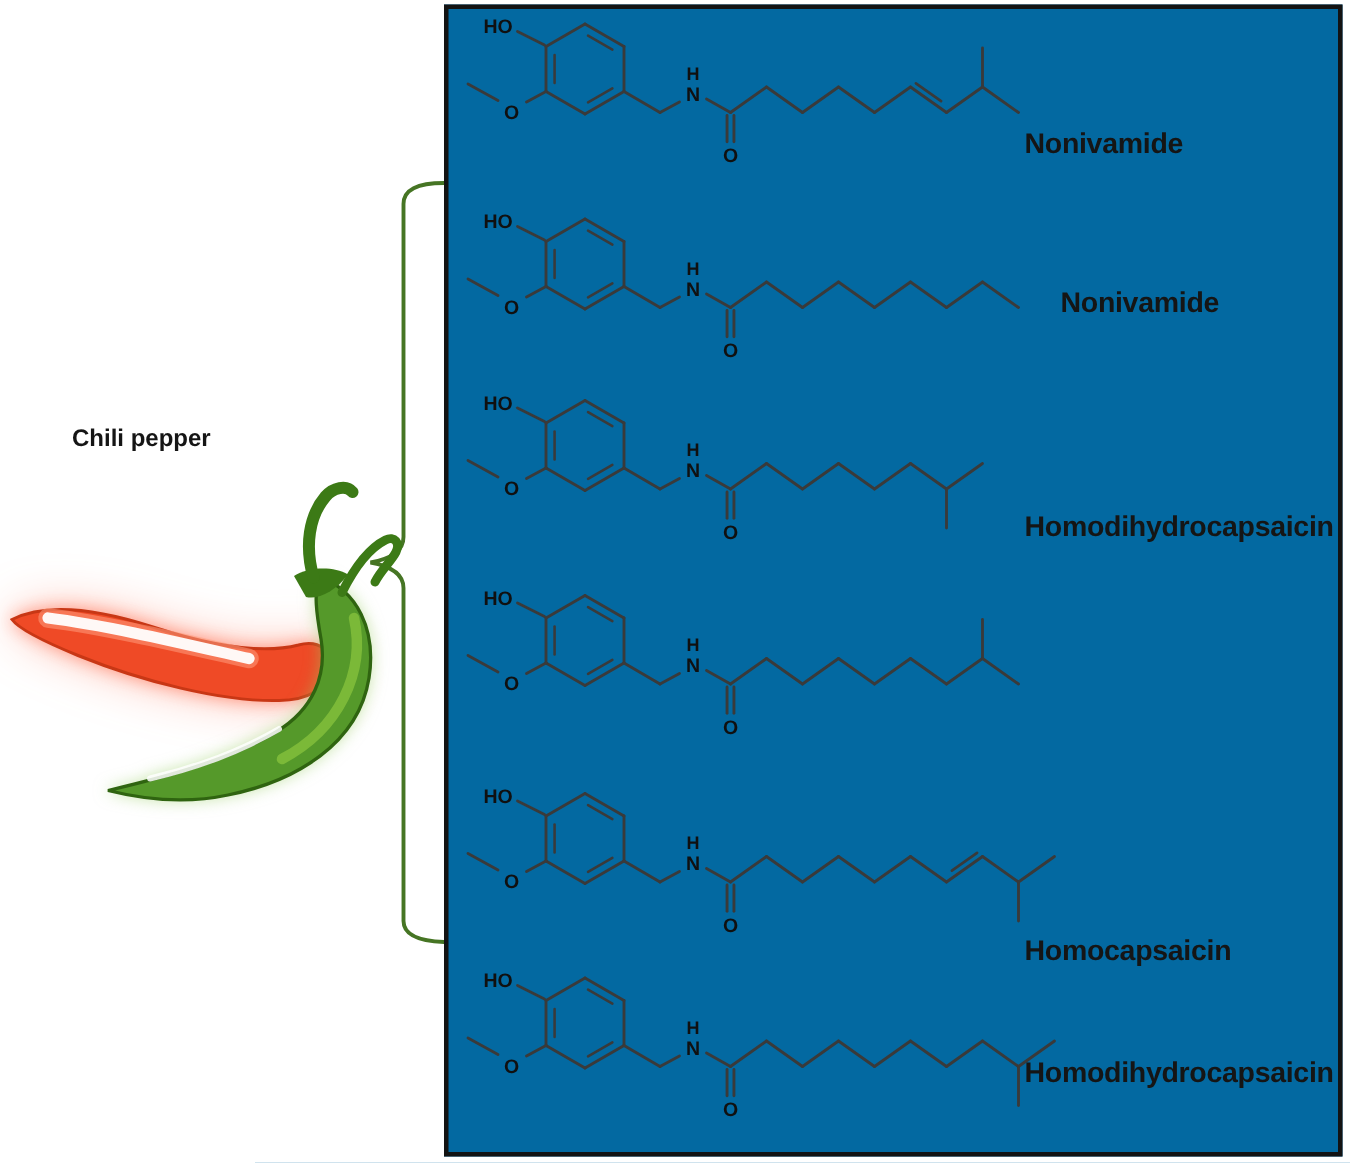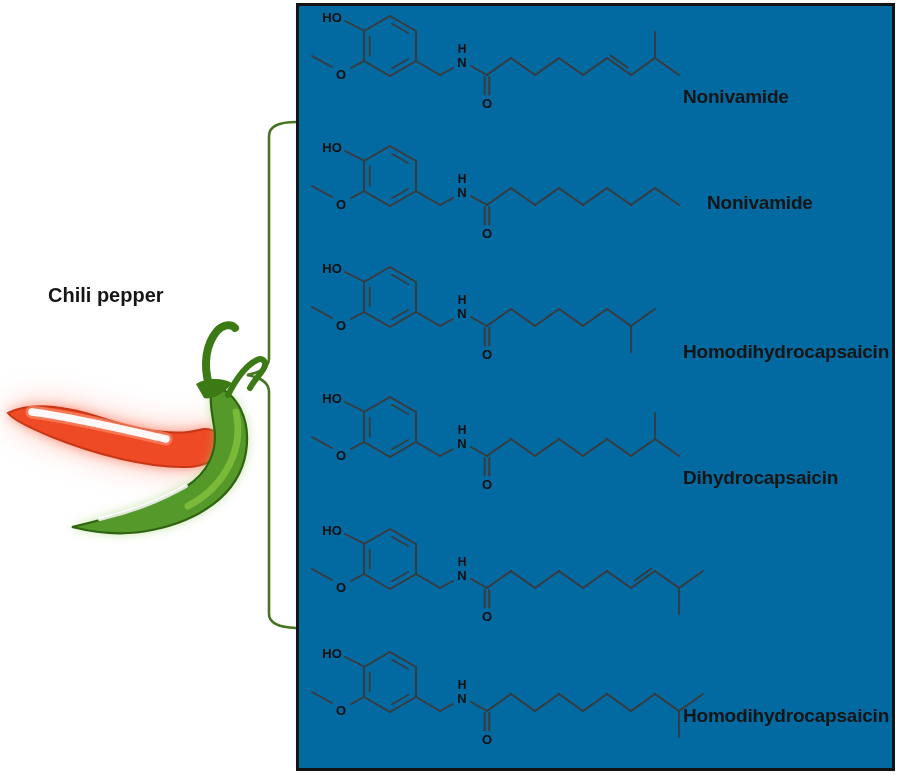--- a/index.html
+++ b/index.html
@@ -1,18 +1,18 @@
 <!DOCTYPE html>
 <html style="--pepper-red: #ef4a26; --pepper-red-outline: #c83715; --pepper-green: #55992a; --pepper-green-outline: #2f6410; --green-highlight: #8cc63f; --stem: #3c7a16; --label: #151515; --box-border: #131313;"><head>
 <meta charset="utf-8">
 <style>
   html,body{margin:0;padding:0;background:#fff;}
   .stage{position:relative;width:900px;height:775px;background:#fff;overflow:hidden;
          font-family:"Liberation Sans",sans-serif;}
-  .chili-label{position:absolute;left:48px;top:284px;font-size:20px;font-weight:bold;
+  .chili-label{position:absolute;left:48px;top:284px;font-size:16px;font-weight:bold;
                color:var(--label,#151515);}
   .peppers{position:absolute;left:0;top:300px;z-index:2;}
   .bracket{position:absolute;left:233px;top:110px;z-index:1;}
   .molecule-box{position:absolute;left:296px;top:3px;width:593px;height:762px;
                 border:3px solid var(--box-border,#131313);background:#0369a1;z-index:3;}
   .structure{position:absolute;left:0;}
   .mol-label{position:absolute;left:384px;font-size:19px;font-weight:bold;
              color:var(--label,#151515);letter-spacing:-0.2px;white-space:nowrap;}
   
   .red-grp{filter:drop-shadow(0 0 6px rgba(255,82,48,.55)) drop-shadow(0 0 16px rgba(255,99,66,.35));}
@@ -185,21 +185,20 @@
         <line x1="188" y1="69" x2="212" y2="52" stroke="#3a3a3a" stroke-width="1.9" stroke-linecap="round"></line>
         <line x1="212" y1="52" x2="236" y2="69" stroke="#3a3a3a" stroke-width="1.9" stroke-linecap="round"></line>
         <line x1="236" y1="69" x2="260" y2="52" stroke="#3a3a3a" stroke-width="1.9" stroke-linecap="round"></line>
         <line x1="260" y1="52" x2="284" y2="69" stroke="#3a3a3a" stroke-width="1.9" stroke-linecap="round"></line>
         <line x1="284" y1="69" x2="308" y2="52" stroke="#3a3a3a" stroke-width="1.9" stroke-linecap="round"></line>
         <line x1="308" y1="52" x2="332" y2="69" stroke="#3a3a3a" stroke-width="1.9" stroke-linecap="round"></line>
         <line x1="332" y1="69" x2="356" y2="52" stroke="#3a3a3a" stroke-width="1.9" stroke-linecap="round"></line>
         <line x1="356" y1="52" x2="356" y2="26" stroke="#3a3a3a" stroke-width="1.9" stroke-linecap="round"></line>
         <line x1="356" y1="52" x2="380" y2="69" stroke="#3a3a3a" stroke-width="1.9" stroke-linecap="round"></line>
       </svg>
-      <div class="mol-label" style="top: 461px;">Dihydrocapsaicin</div>
       <svg class="structure" viewBox="0 0 593 118" width="593" height="118" style="top: 513px;">
         <line x1="91" y1="10" x2="117" y2="25" stroke="#3a3a3a" stroke-width="1.9" stroke-linecap="round"></line>
         <line x1="117" y1="25" x2="117" y2="55" stroke="#3a3a3a" stroke-width="1.9" stroke-linecap="round"></line>
         <line x1="117" y1="55" x2="91" y2="70" stroke="#3a3a3a" stroke-width="1.9" stroke-linecap="round"></line>
         <line x1="91" y1="70" x2="65" y2="55" stroke="#3a3a3a" stroke-width="1.9" stroke-linecap="round"></line>
         <line x1="65" y1="55" x2="65" y2="25" stroke="#3a3a3a" stroke-width="1.9" stroke-linecap="round"></line>
         <line x1="65" y1="25" x2="91" y2="10" stroke="#3a3a3a" stroke-width="1.9" stroke-linecap="round"></line>
         <line x1="93.028" y1="17.770000000000003" x2="109.252" y2="27.130000000000003" stroke="#3a3a3a" stroke-width="1.7" stroke-linecap="round"></line>
         <line x1="109.252" y1="52.870000000000005" x2="93.028" y2="62.23" stroke="#3a3a3a" stroke-width="1.7" stroke-linecap="round"></line>
         <line x1="70.72" y1="49.36" x2="70.72" y2="30.64" stroke="#3a3a3a" stroke-width="1.7" stroke-linecap="round"></line>
@@ -221,20 +220,21 @@
         <line x1="236" y1="69" x2="260" y2="52" stroke="#3a3a3a" stroke-width="1.9" stroke-linecap="round"></line>
         <line x1="260" y1="52" x2="284" y2="69" stroke="#3a3a3a" stroke-width="1.9" stroke-linecap="round"></line>
         <line x1="284" y1="69" x2="308" y2="52" stroke="#3a3a3a" stroke-width="1.9" stroke-linecap="round"></line>
         <line x1="308" y1="52" x2="332" y2="69" stroke="#3a3a3a" stroke-width="1.9" stroke-linecap="round"></line>
         <line x1="332" y1="69" x2="356" y2="52" stroke="#3a3a3a" stroke-width="1.9" stroke-linecap="round"></line>
         <line x1="335.6" y1="61.45" x2="352.4" y2="49.55" stroke="#3a3a3a" stroke-width="1.8" stroke-linecap="round"></line>
         <line x1="356" y1="52" x2="380" y2="69" stroke="#3a3a3a" stroke-width="1.9" stroke-linecap="round"></line>
         <line x1="380" y1="69" x2="380" y2="95" stroke="#3a3a3a" stroke-width="1.9" stroke-linecap="round"></line>
         <line x1="380" y1="69" x2="404" y2="52" stroke="#3a3a3a" stroke-width="1.9" stroke-linecap="round"></line>
       </svg>
+      <div class="mol-label" style="top: 618px;">Homocapsaicin</div>
       <svg class="structure" viewBox="0 0 593 118" width="593" height="118" style="top: 636px;">
         <line x1="91" y1="10" x2="117" y2="25" stroke="#3a3a3a" stroke-width="1.9" stroke-linecap="round"></line>
         <line x1="117" y1="25" x2="117" y2="55" stroke="#3a3a3a" stroke-width="1.9" stroke-linecap="round"></line>
         <line x1="117" y1="55" x2="91" y2="70" stroke="#3a3a3a" stroke-width="1.9" stroke-linecap="round"></line>
         <line x1="91" y1="70" x2="65" y2="55" stroke="#3a3a3a" stroke-width="1.9" stroke-linecap="round"></line>
         <line x1="65" y1="55" x2="65" y2="25" stroke="#3a3a3a" stroke-width="1.9" stroke-linecap="round"></line>
         <line x1="65" y1="25" x2="91" y2="10" stroke="#3a3a3a" stroke-width="1.9" stroke-linecap="round"></line>
         <line x1="93.028" y1="17.770000000000003" x2="109.252" y2="27.130000000000003" stroke="#3a3a3a" stroke-width="1.7" stroke-linecap="round"></line>
         <line x1="109.252" y1="52.870000000000005" x2="93.028" y2="62.23" stroke="#3a3a3a" stroke-width="1.7" stroke-linecap="round"></line>
         <line x1="70.72" y1="49.36" x2="70.72" y2="30.64" stroke="#3a3a3a" stroke-width="1.7" stroke-linecap="round"></line>

